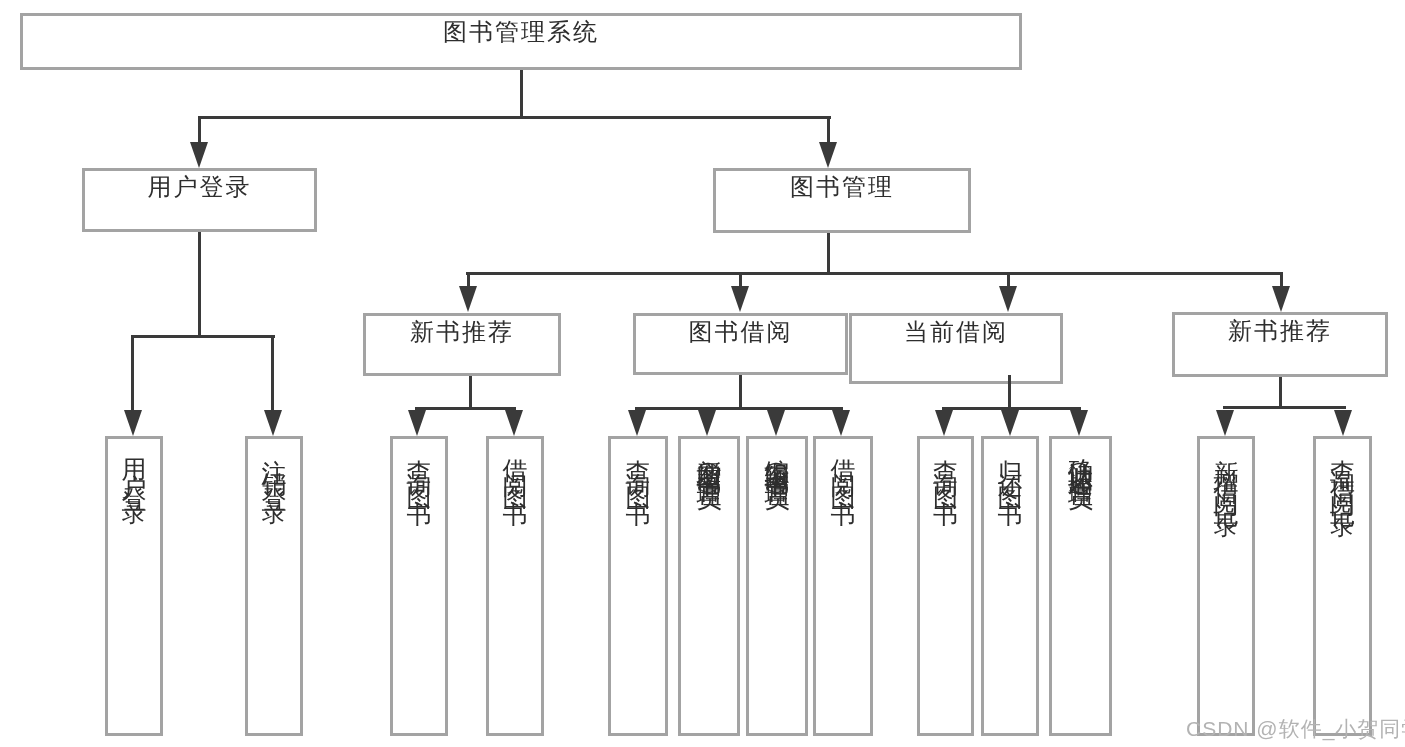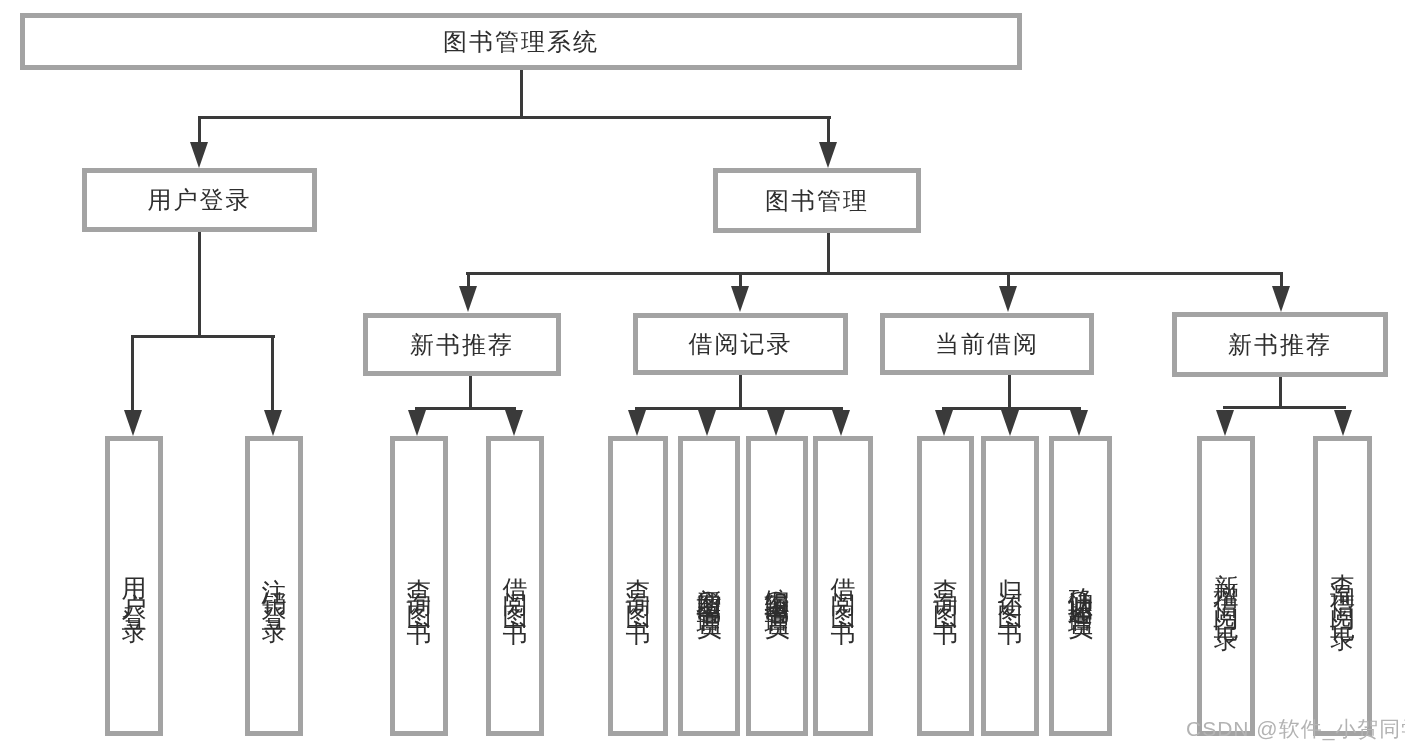--- a/index.html
+++ b/index.html
@@ -1,22 +1,22 @@
 <!DOCTYPE html>
 <html><head>
 <meta charset="utf-8">
 <style>
   html,body{margin:0;padding:0;background:#ffffff;}
   .canvas{
     position:relative;width:1405px;height:747px;background:#ffffff;overflow:hidden;
     font-family:"Liberation Sans","DejaVu Sans",sans-serif;
   }
   .box{
-    position:absolute;box-sizing:border-box;border:5px solid #a3a3a3;background:#ffffff;
-    display:flex;align-items:center;justify-content:center;
+    position:absolute;box-sizing:border-box;border:3px solid #a3a3a3;background:#ffffff;
+    display:flex;align-items:flex-start;justify-content:center;
   }
   .hlabel{font-size:24px;color:#2e2e2e;letter-spacing:2px;white-space:nowrap;}
   .vlabel{
     display:block;writing-mode:vertical-rl;text-orientation:mixed;
     font-size:25px;color:#2e2e2e;line-height:1;
   }
   .ls-l{letter-spacing:14px;}
   .ls-m{letter-spacing:11px;}
   .ls-s{letter-spacing:4px;}
   .line{position:absolute;background:#3a3a3a;}
@@ -42,21 +42,21 @@
   <div class="line" style="left:520px;top:70px;width:3px;height:48px"></div>
   <div class="line" style="left:198px;top:116px;width:633px;height:3px"></div>
   <div class="line" style="left:198px;top:116px;width:3px;height:30px"></div>
   <div class="arrowhead" style="left:190px;top:142px"></div>
   <div class="line" style="left:827px;top:116px;width:3px;height:30px"></div>
   <div class="arrowhead" style="left:819px;top:142px"></div>
 
   <div class="box" style="left:82px;top:168px;width:235px;height:64px">
     <span class="hlabel">用户登录</span>
   </div>
-  <div class="box" style="left:713px;top:168px;width:208px;height:65px">
+  <div class="box" style="left:713px;top:168px;width:258px;height:65px">
     <span class="hlabel">图书管理</span>
   </div>
 
   <div class="line" style="left:198px;top:232px;width:3px;height:106px"></div>
   <div class="line" style="left:131px;top:335px;width:144px;height:3px"></div>
   <div class="line" style="left:131px;top:335px;width:3px;height:78px"></div>
   <div class="arrowhead" style="left:124px;top:410px"></div>
   <div class="line" style="left:271px;top:335px;width:3px;height:78px"></div>
   <div class="arrowhead" style="left:264px;top:410px"></div>
 
@@ -68,23 +68,23 @@
   <div class="arrowhead" style="left:731px;top:286px"></div>
   <div class="line" style="left:1007px;top:272px;width:3px;height:16px"></div>
   <div class="arrowhead" style="left:999px;top:286px"></div>
   <div class="line" style="left:1280px;top:272px;width:3px;height:16px"></div>
   <div class="arrowhead" style="left:1272px;top:286px"></div>
 
   <div class="box" style="left:363px;top:313px;width:198px;height:63px">
     <span class="hlabel">新书推荐</span>
   </div>
   <div class="box" style="left:633px;top:313px;width:215px;height:62px">
-    <span class="hlabel">借阅记录</span>
+    <span class="hlabel">图书借阅</span>
   </div>
-  <div class="box" style="left:880px;top:313px;width:214px;height:62px">
+  <div class="box" style="left:849px;top:313px;width:214px;height:71px">
     <span class="hlabel">当前借阅</span>
   </div>
   <div class="box" style="left:1172px;top:312px;width:216px;height:65px">
     <span class="hlabel">新书推荐</span>
   </div>
 
   <div class="line" style="left:469px;top:376px;width:3px;height:34px"></div>
   <div class="line" style="left:415px;top:407px;width:101px;height:3px"></div>
   <div class="arrowhead" style="left:408px;top:410px"></div>
   <div class="arrowhead" style="left:505px;top:410px"></div>

